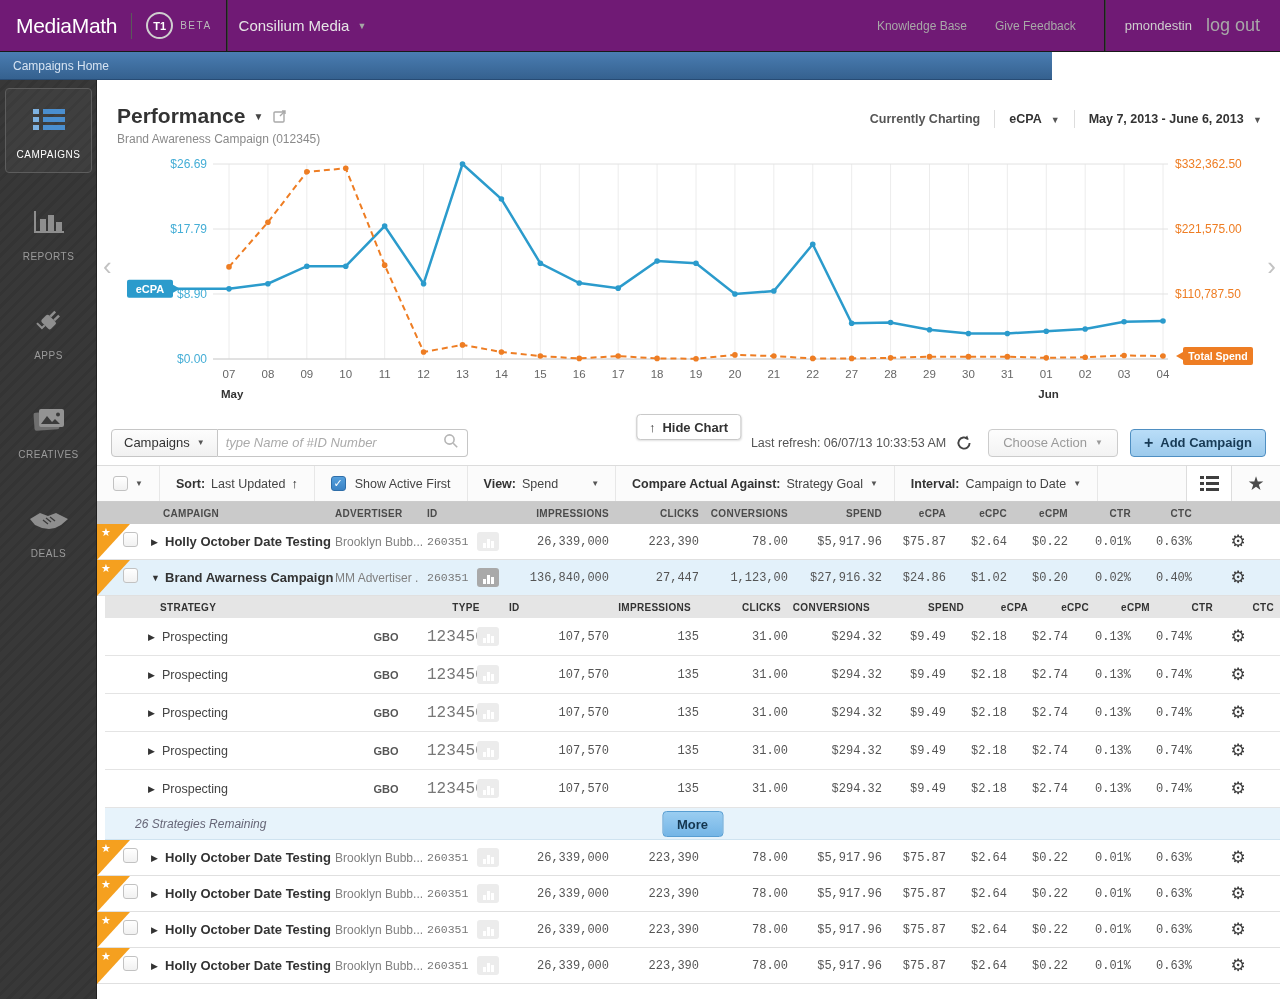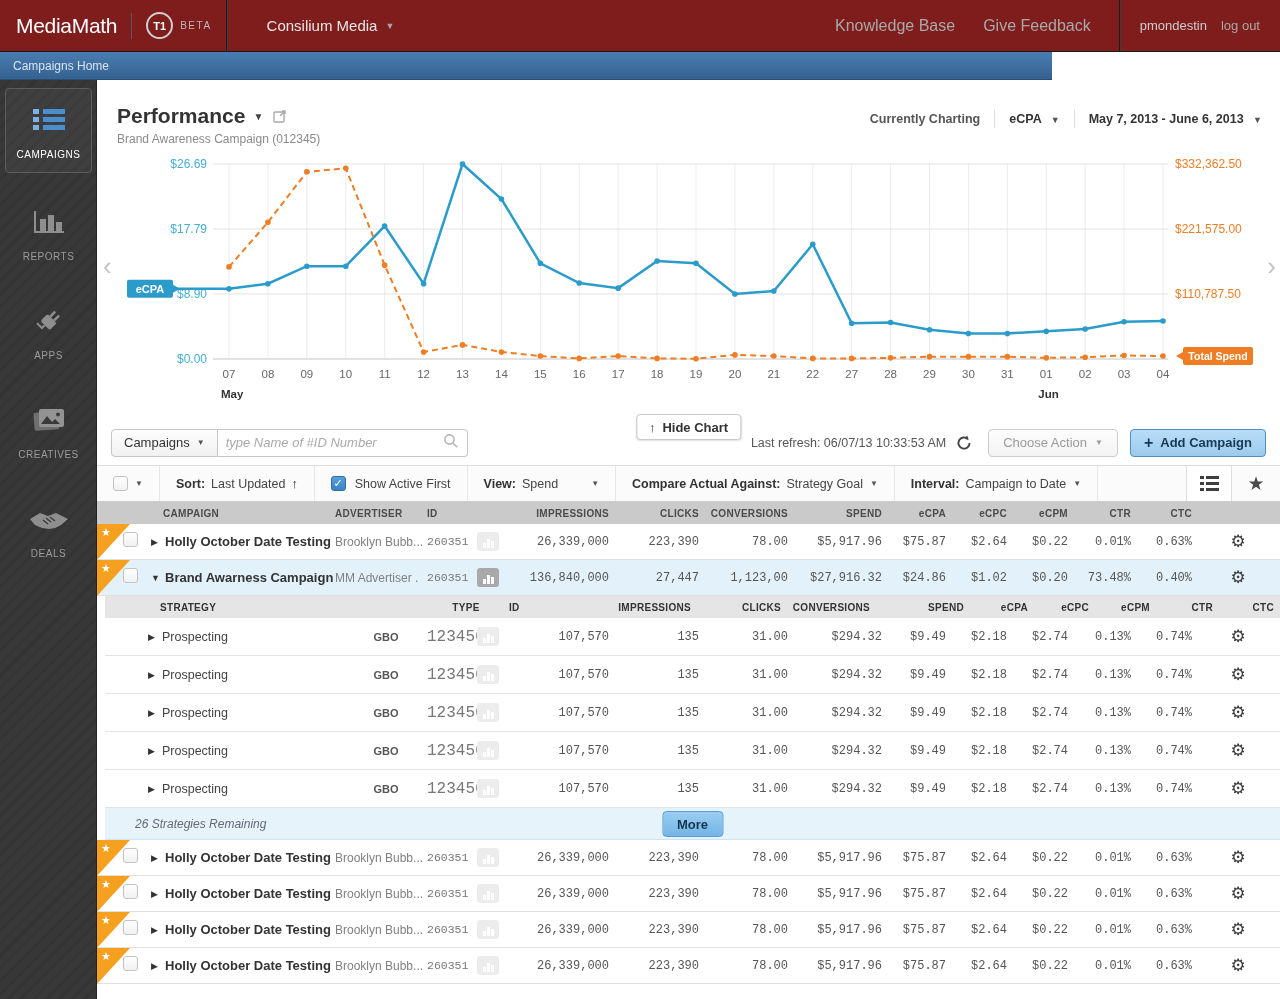--- a/index.html
+++ b/index.html
@@ -2,37 +2,37 @@
 <html><head>
 <meta charset="utf-8">
 <style>
   * { margin:0; padding:0; box-sizing:border-box; }
   html,body { width:1280px; height:999px; overflow:hidden; background:#fff;
     font-family:"Liberation Sans","DejaVu Sans",sans-serif; }
   .mono { font-family:"Liberation Mono","DejaVu Sans Mono",monospace; }
 
   
   .topbar { position:absolute; left:0; top:0; width:1280px; height:52px;
-    background:#7f1d1d; border-bottom:1px solid #191919; display:flex; align-items:center; z-index:30;}
+    background:#701a75; border-bottom:1px solid #191919; display:flex; align-items:center; z-index:30;}
   .tb-left { display:flex; align-items:center; padding-left:16px; height:100%; }
   .brand { color:#fff; font-size:21px; font-weight:500; letter-spacing:-0.3px; }
   .tb-pipe { width:1px; height:26px; background:#5a5a5a; margin:0 14px; }
   .t1-badge { width:27px; height:27px; border:2px solid #cfcfcf; border-radius:50%;
     color:#fff; font-size:11px; font-weight:bold; display:flex; align-items:center; justify-content:center; }
   .beta { color:#b9b9b9; font-size:10px; letter-spacing:1.5px; margin-left:7px; }
   .tb-sect { height:100%; display:flex; align-items:center; border-left:1px solid #1d1d1d;
-    box-shadow:inset 1px 0 0 #3e3e3e; padding:0 40px; margin-left:14px; cursor:pointer;}
+    box-shadow:inset 1px 0 0 #3e3e3e; padding:0 12px; margin-left:14px; cursor:pointer;}
   .acct { color:#e6e6e6; font-size:15px; }
   .caret-dn { font-size:9px; color:#a5a5a5; margin-left:8px; }
   .tb-spacer { flex:1; }
-  .tb-link { color:#a8a8a8; font-size:16px; margin-right:28px; cursor:pointer;text-align:center; }
+  .tb-link { color:#a8a8a8; font-size:12px; margin-right:28px; cursor:pointer;text-align:center; }
   .tb-right { height:100%; display:flex; align-items:center; border-left:1px solid #1d1d1d;
     box-shadow:inset 1px 0 0 #3e3e3e; padding:0 20px; }
   .tb-user { color:#cdcdcd; font-size:13px; margin-right:14px; }
-  .tb-logout { color:#a8a8a8; font-size:13px; cursor:pointer;text-align:right; }
+  .tb-logout { color:#a8a8a8; font-size:18px; cursor:pointer;text-align:right; }
 
   
   .bluebar { position:absolute; left:0; top:52px; width:1052px; height:28px;
     background:linear-gradient(#4a7db2,#35618f); border-bottom:1px solid #274b74;
     display:flex; align-items:center; z-index:29;}
   .bluebar span { color:#d6e3f2; font-size:12px; padding-left:13px; }
 
   
   .sidebar { position:absolute; left:0; top:80px; width:97px; height:919px;
     background:repeating-linear-gradient(135deg,#383838 0 6px,#343434 6px 9px);
@@ -562,21 +562,21 @@
             <i></i>
             <i></i>
           </span></div>
     <div class="num col-imps">136,840,000</div>
     <div class="num col-clicks">27,447</div>
     <div class="num col-conv">1,123,00</div>
     <div class="num col-spend">$27,916.32</div>
     <div class="num col-ecpa">$24.86</div>
     <div class="num col-ecpc">$1.02</div>
     <div class="num col-ecpm">$0.20</div>
-    <div class="num col-ctr">73.48%</div>
+    <div class="num col-ctr">0.02%</div>
     <div class="num col-ctc">0.40%</div>
     <div class="col-gear">
           <span class="gear">⚙</span>
         </div>
   </div>
     </div>
 
   <div class="strategy-block">
     <div class="thead thead-s" id="strategy-head">
         <div class="hcell hs-strategy">STRATEGY</div>

